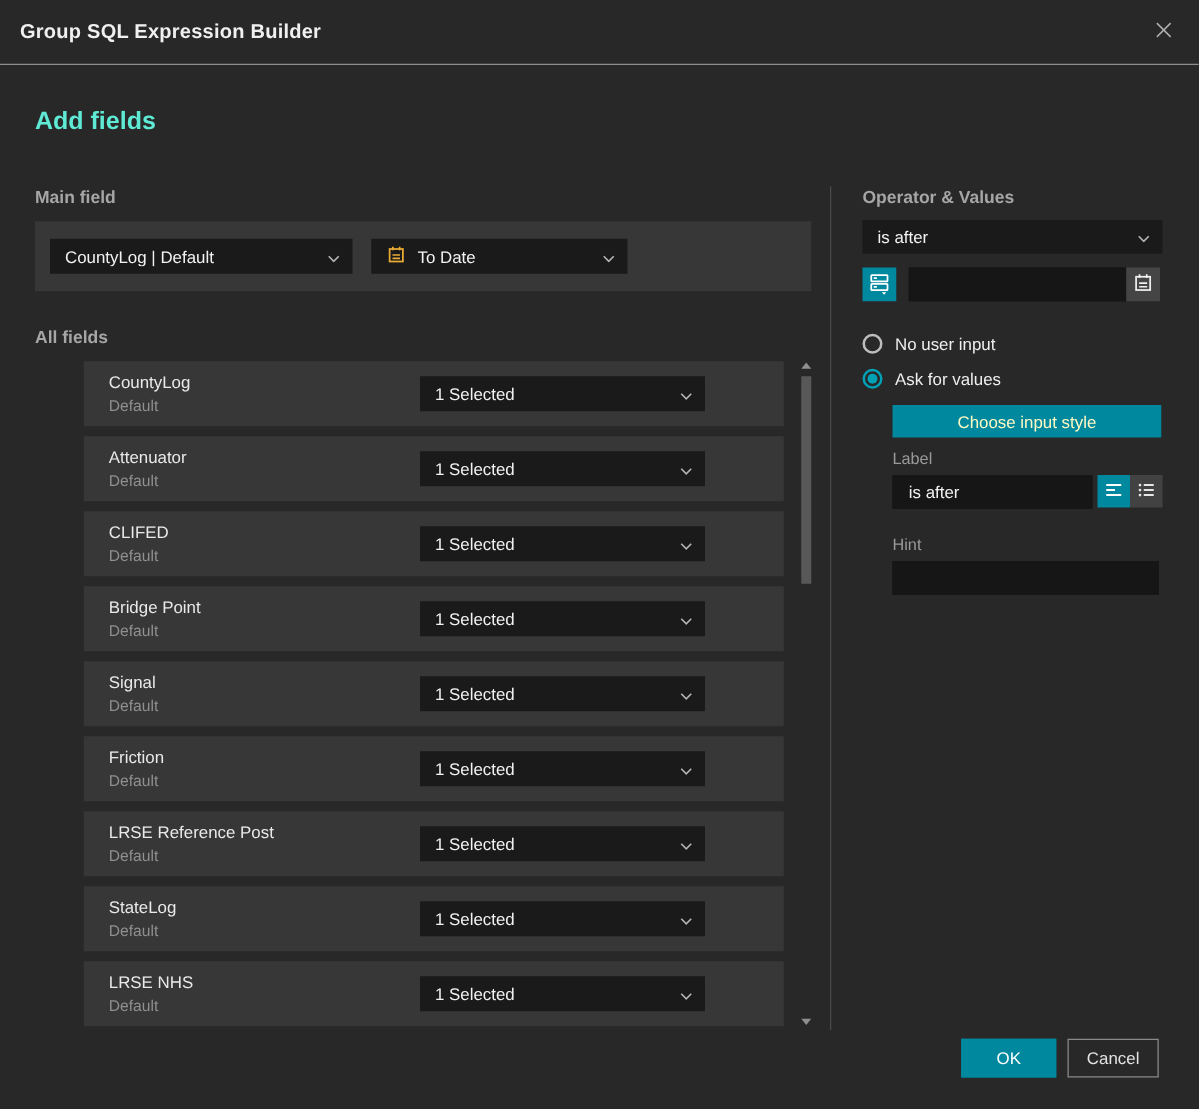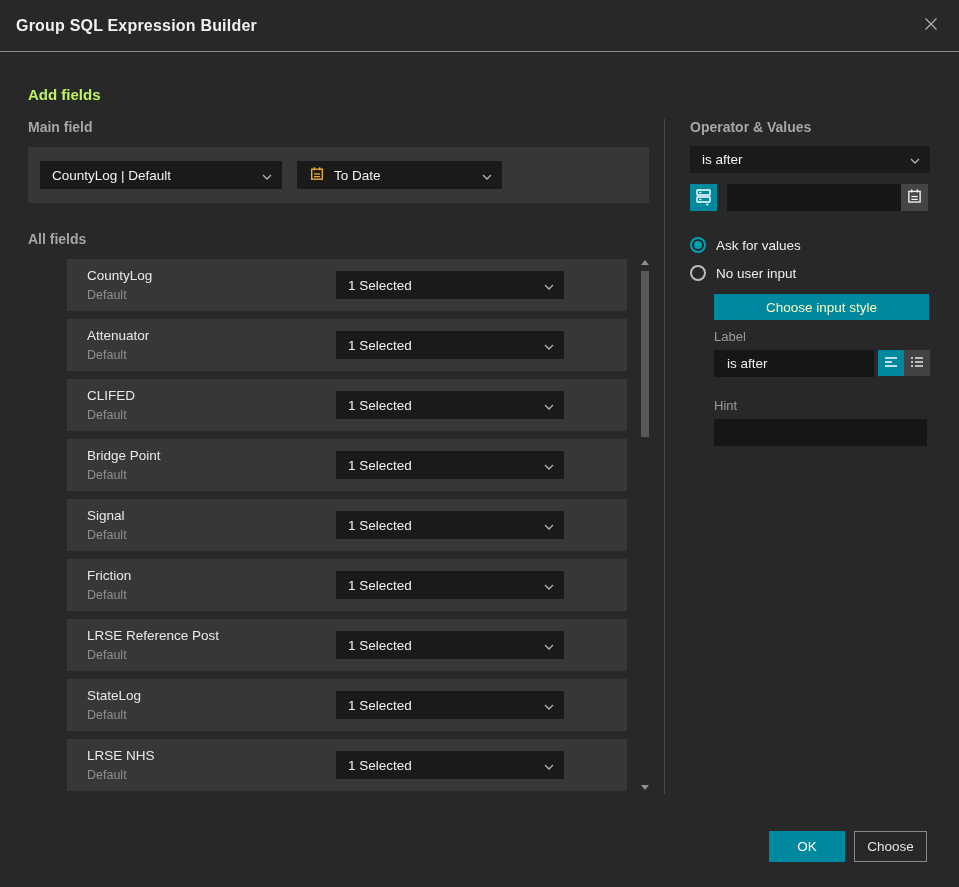--- a/index.html
+++ b/index.html
@@ -16,21 +16,21 @@
     border-bottom:1px solid #8d8d8d; background:#282828;
   }
   .titlebar h1 { font-size:16px; font-weight:700; color:#f0f0f0; letter-spacing:.2px; }
   .close-btn {
     margin-left:auto; width:24px; height:24px; display:flex;
     align-items:center; justify-content:center; cursor:pointer; background:none; border:none;
   }
 
   
   .body { padding:34px 28px 0 28px; }
-  .section-title { font-size:15px; font-weight:700; color:#bef264; margin-bottom:16px; }
+  .section-title { font-size:20px; font-weight:700; color:#5eead4; margin-bottom:40px; }
   .group-label { font-size:14px; font-weight:700; color:#a6a6a6; }
 
   .columns { display:flex; position:relative; }
   .left-col { width:621px; }
   .v-divider { width:1px; height:675px; background:#4a4a4a; margin-left:15px; }
   .right-col { margin-left:25px; width:240px; }
 
   
   .dropdown {
     background:#1a1a1a; height:28px; display:flex; align-items:center;
@@ -349,26 +349,26 @@
                 <line x1="10.7" y1="1.3" x2="10.7" y2="4.2" stroke="#f0f0f0" stroke-width="1.3"></line>
                 <line x1="5" y1="8" x2="11" y2="8" stroke="#f0f0f0" stroke-width="1.2"></line>
                 <line x1="5" y1="10.7" x2="11" y2="10.7" stroke="#f0f0f0" stroke-width="1.2"></line>
               </svg>
             </span>
           </button>
         </div>
 
         <div class="radio-group">
           <div class="radio-row">
+            <span class="radio-circle"></span>
+            <span class="radio-label">No user input</span>
+          </div>
+          <div class="radio-row">
             <span class="radio-circle selected"></span>
             <span class="radio-label">Ask for values</span>
-          </div>
-          <div class="radio-row">
-            <span class="radio-circle"></span>
-            <span class="radio-label">No user input</span>
           </div>
         </div>
 
         <div class="ask-block">
           <button class="choose-btn">Choose input style</button>
 
           <div class="mini-label">Label</div>
           <div class="label-row">
             <input class="text-input label-input" value="is after" style="">
             <button class="icon-btn teal">
@@ -396,16 +396,16 @@
 
           <div class="mini-label hint-label">Hint</div>
           <input class="text-input hint-input" value="" style="">
         </div>
       </div>
     </div>
   </div>
 
   <div class="footer">
     <button class="btn btn-ok">OK</button>
-    <button class="btn btn-cancel">Choose</button>
+    <button class="btn btn-cancel">Cancel</button>
   </div>
 
 </div>
 
 </body></html>

